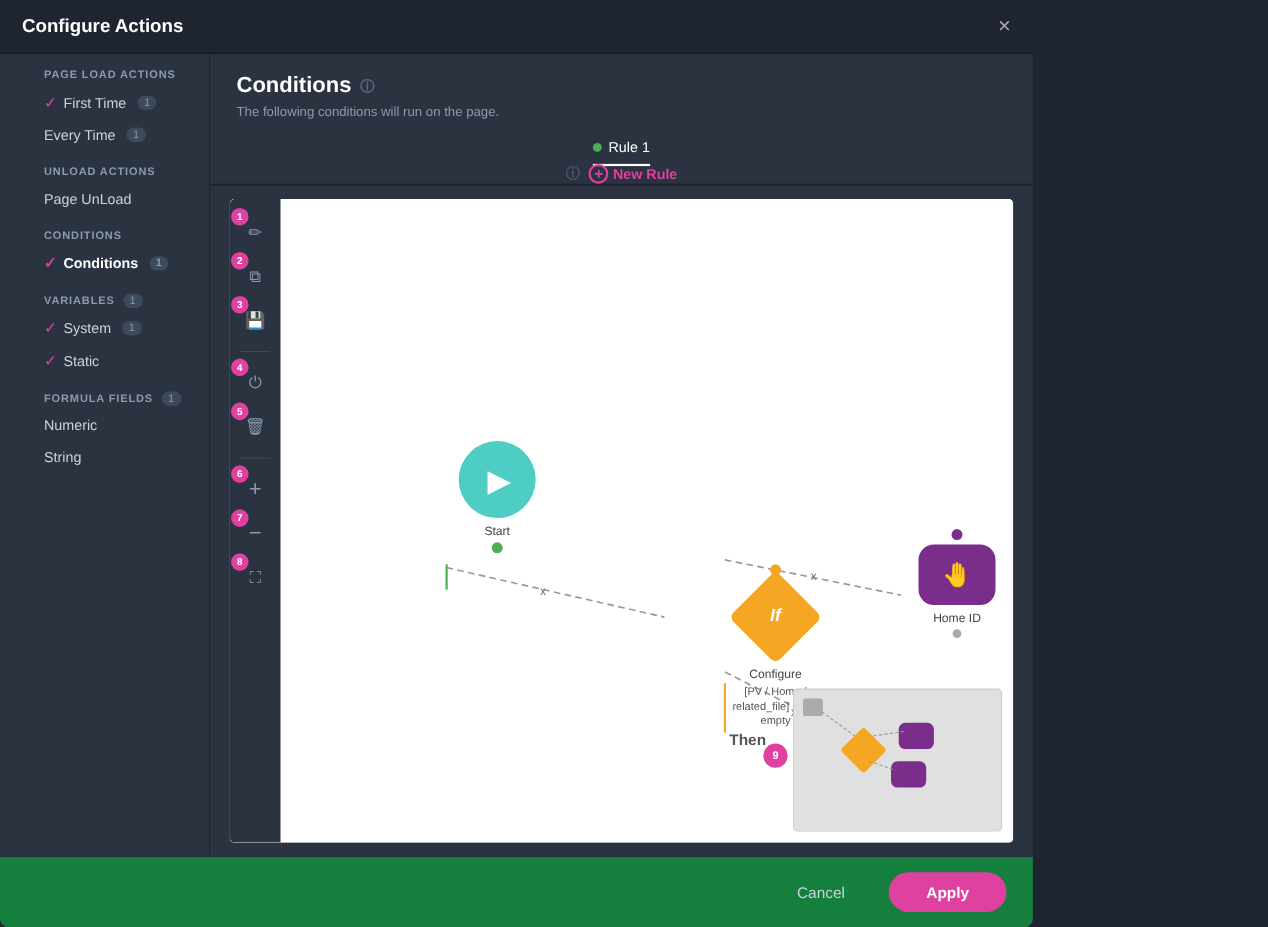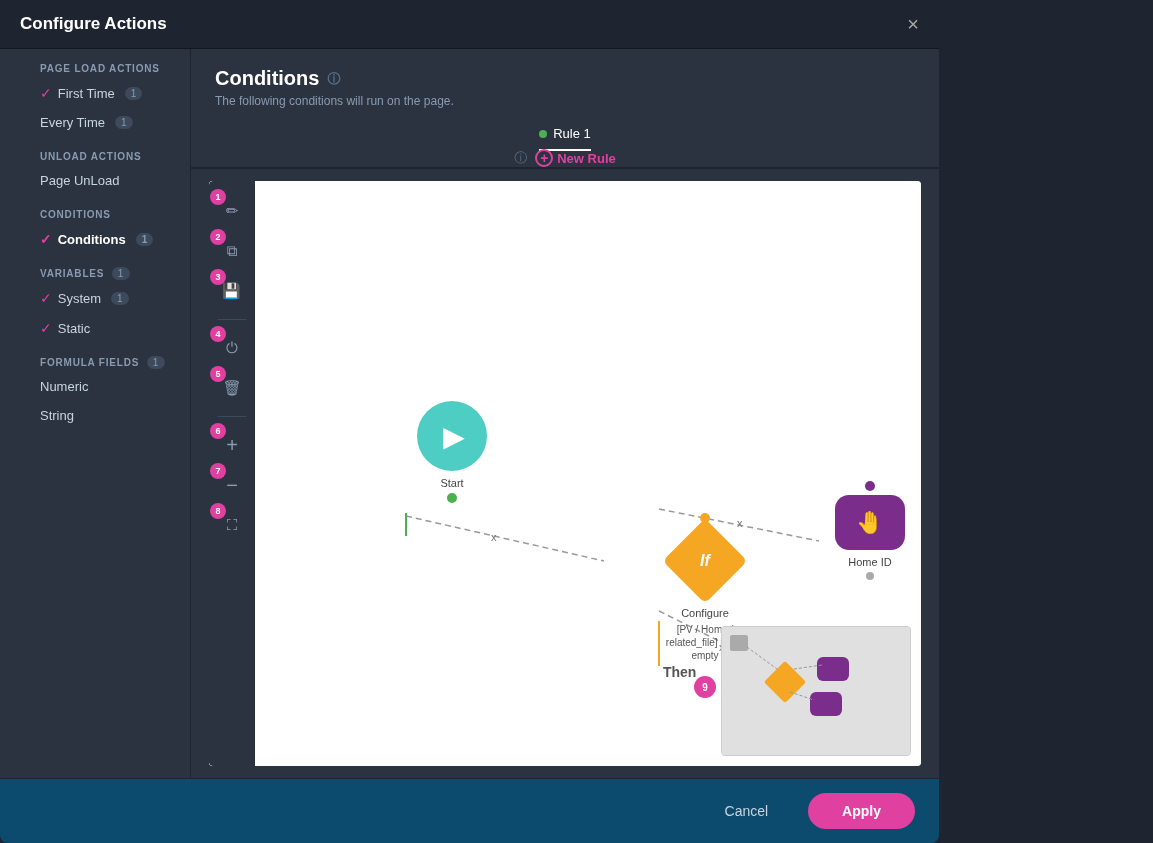--- a/index.html
+++ b/index.html
@@ -379,21 +379,21 @@
       height: 100%;
       position: relative;
     }
 
     
     .modal-footer {
       padding: 14px 24px;
       display: flex;
       justify-content: flex-end;
       gap: 12px;
-      background: #0c4a6e;
+      background: #15803d;
       border-top: 1px solid #1e2530;
     }
 
     .cancel-btn {
       padding: 10px 28px;
       background: transparent;
       color: #c8d4e0;
       border: none;
       font-size: 14px;
       cursor: pointer;

